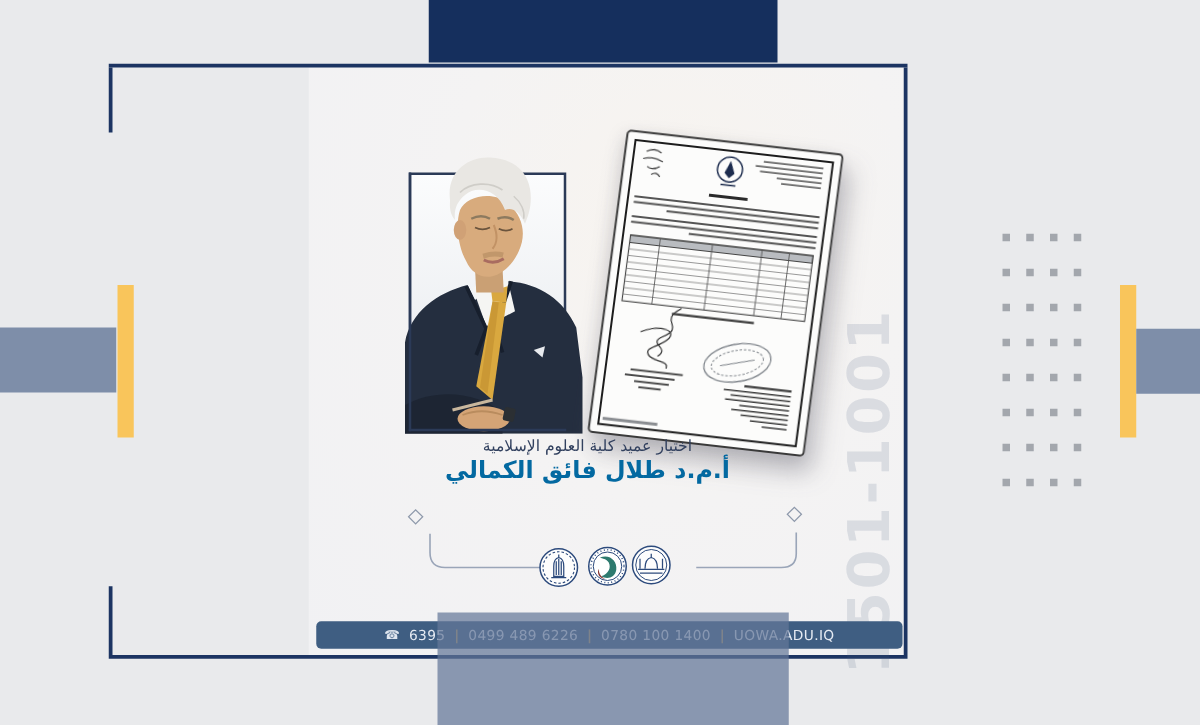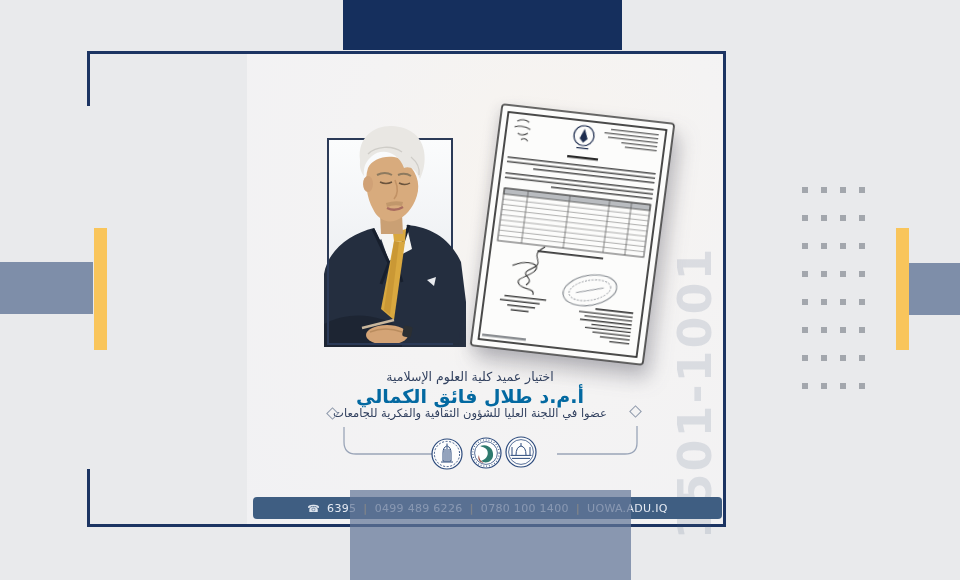--- a/index.html
+++ b/index.html
@@ -36,21 +36,21 @@
                border:2px solid #2b3a57;background:linear-gradient(180deg,#fbfcfd 0%,#eef0f3 60%,#e6e9ed 100%);}
   .photo-svg{left:310px;top:122px;width:160px;height:225px;}
   .photo-border-b{left:327px;top:343px;width:126px;height:2px;background:#2b3a57;}
   .photo-border-l{left:327px;top:138px;width:2px;height:207px;background:#2b3a57;}
 
   
   .doc{left:485px;top:112px;width:175px;height:245px;transform:rotate(7.5deg) skewY(-1deg);
        filter:drop-shadow(7px 12px 10px rgba(70,70,85,.30)) drop-shadow(-2px 4px 6px rgba(90,90,100,.15));}
 
   
-  .ann{left:250px;top:370px;width:440px;direction:rtl;text-align:center;color:#32415f;line-height:1.18;}
+  .ann{left:250px;top:350px;width:440px;direction:rtl;text-align:center;color:#32415f;line-height:1.18;}
   .ann .l1{font-size:12.5px;}
   .ann .name{font-size:19px;font-weight:bold;color:#0369a1;}
   .ann .l3,.ann .l4{font-size:11.5px;}
 
   
   .bracket-svg{left:330px;top:405px;width:315px;height:55px;}
   .diamond{width:7px;height:7px;border:1px solid #8e99ab;transform:rotate(45deg);background:transparent;}
   .diamond-left{left:328px;top:409px;}
   .diamond-right{left:631px;top:407px;}
   .seals-svg{left:425px;top:431px;width:115px;height:48px;}
@@ -258,21 +258,20 @@
         <rect x="128" y="220.3" width="30" height="1.3"></rect>
         <rect x="138" y="224.1" width="20" height="1.3"></rect>
       </g>
       <rect x="11" y="231" width="44" height="2.4" fill="#8a8d91"></rect>
     </svg>
   </div>
 
   <div class="abs ann">
     <div class="l1">اختيار عميد كلية العلوم الإسلامية</div>
     <div class="name">أ.م.د طلال فائق الكمالي</div>
-    <div class="l3">عضوا في اللجنة العليا للشؤون الثقافية والفكرية للجامعات</div>
   </div>
 
   <svg class="abs bracket-svg" viewBox="0 0 315 55" aria-hidden="true">
     <path d="M 103,49 L 26,49 Q 14,49 14,37 L 14,22" fill="none" stroke="#9aa5b8" stroke-width="1.3"></path>
     <path d="M 227,49 L 295,49 Q 307,49 307,38 L 307,21" fill="none" stroke="#9aa5b8" stroke-width="1.3"></path>
   </svg>
   <div class="abs diamond diamond-left"></div>
   <div class="abs diamond diamond-right"></div>
 
   <svg class="abs seals-svg" viewBox="0 0 115 48" aria-hidden="true">

